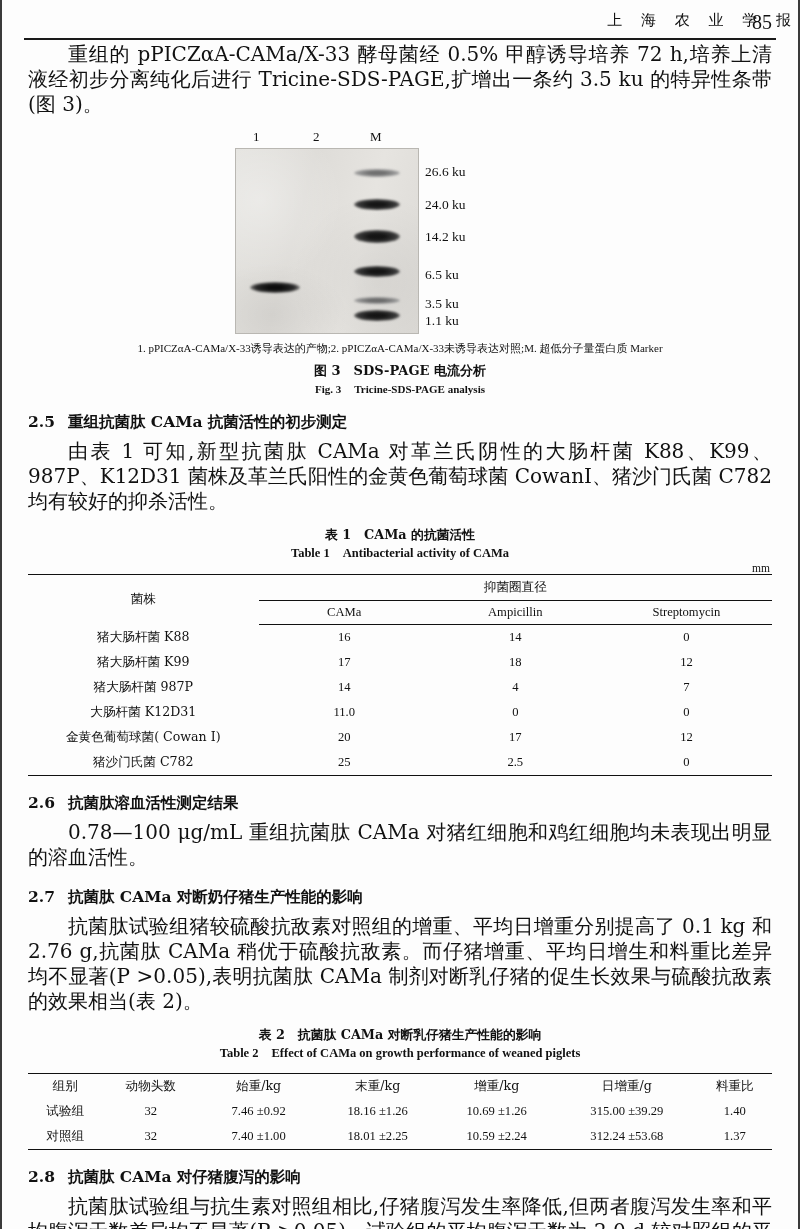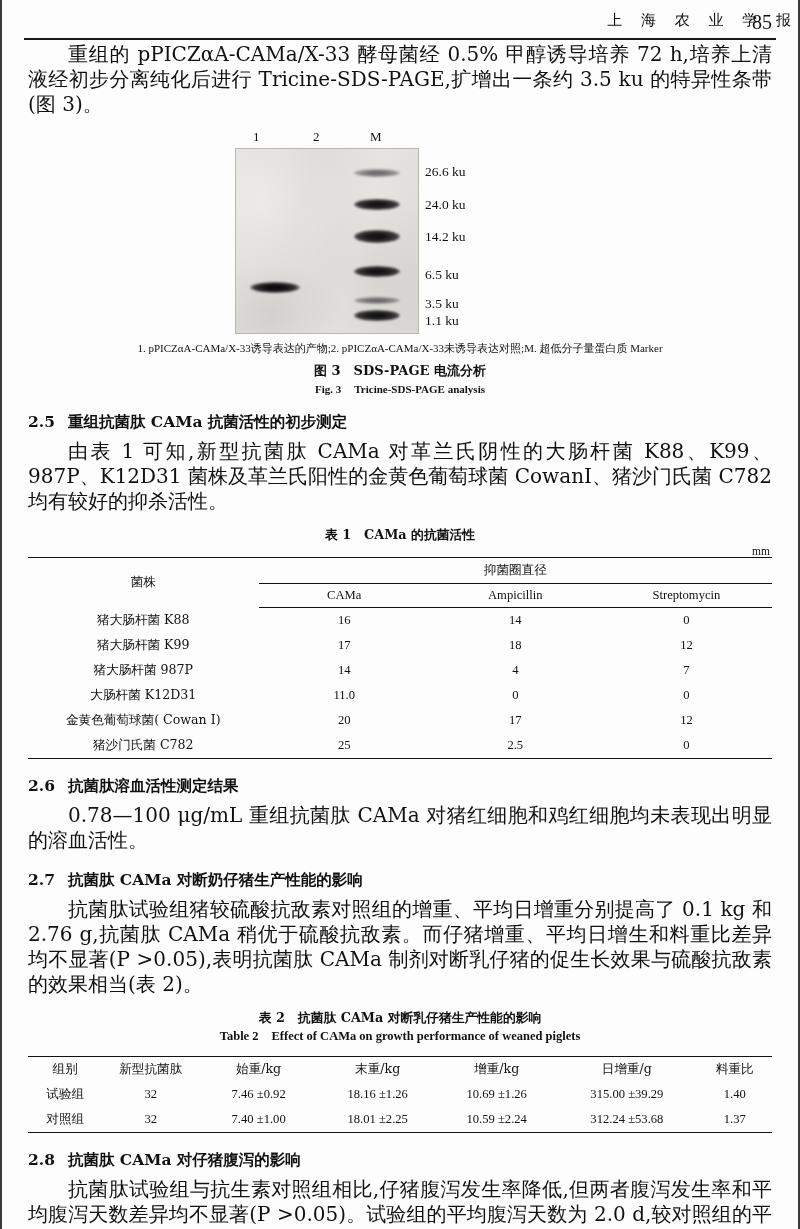--- a/index.html
+++ b/index.html
@@ -270,20 +270,23 @@
 
     <h2 class="sec-head">
       <span class="num">2.5</span><span>重组抗菌肽 CAMa 抗菌活性的初步测定</span>
     </h2>
     <p class="para">由表 1 可知,新型抗菌肽 CAMa 对革兰氏阴性的大肠杆菌 K88、K99、987P、K12D31 菌株及革兰氏阳性的金黄色葡萄球菌 CowanI、猪沙门氏菌 C782 均有较好的抑杀活性。</p>
 
     <div class="table-block">
       <div class="tbl-cap-cn">
         <span>表 1</span><span class="gap" style="display:inline-block;width:13px;"></span><span>CAMa 的抗菌活性</span>
       </div>
+      <div class="tbl-cap-en">
+        <span>Table 1</span><span class="gap" style="display:inline-block;width:13px;"></span><span>Antibacterial activity of CAMa</span>
+      </div>
       <div class="unit-right">mm</div>
 
       <table class="data tbl1">
         <thead>
           <tr class="rule-top">
             <th rowspan="2" class="head-cn t1-span" style="width:31%;">菌株</th>
             <th colspan="3" class="head-cn grp-rule t1-span">抑菌圈直径</th>
           </tr>
           <tr class="hdr-bottom">
             <th style="width:23%;">CAMa</th>
@@ -348,21 +351,21 @@
         <span>表 2</span><span style="display:inline-block;width:13px;"></span><span>抗菌肽 CAMa 对断乳仔猪生产性能的影响</span>
       </div>
       <div class="tbl-cap-en">
         <span>Table 2</span><span style="display:inline-block;width:13px;"></span><span>Effect of CAMa on growth performance of weaned piglets</span>
       </div>
 
       <table class="data tbl2" style="margin-top:12px;">
         <thead>
           <tr class="rule-top hdr-bottom">
             <th class="head-cn" style="width:10%;">组别</th>
-            <th class="head-cn" style="width:13%;">新型抗菌肽</th>
+            <th class="head-cn" style="width:13%;">动物头数</th>
             <th class="head-cn" style="width:16%;">始重/kg</th>
             <th class="head-cn" style="width:16%;">末重/kg</th>
             <th class="head-cn" style="width:16%;">增重/kg</th>
             <th class="head-cn" style="width:19%;">日增重/g</th>
             <th class="head-cn" style="width:10%;">料重比</th>
           </tr>
         </thead>
         <tbody>
           <tr>
             <td class="rowhead">试验组</td>

